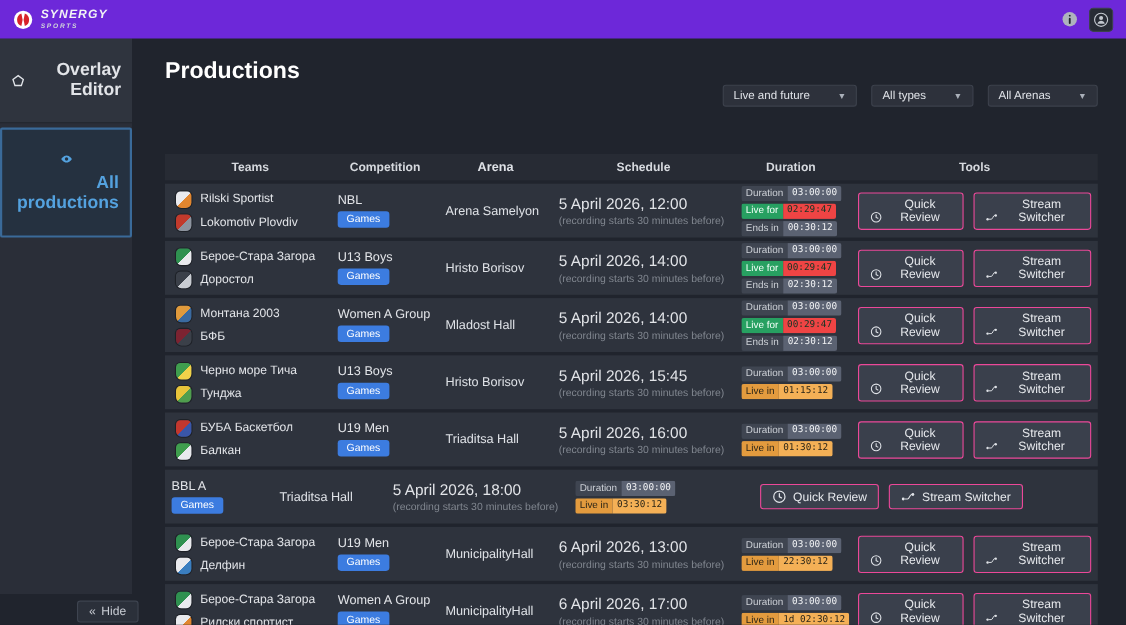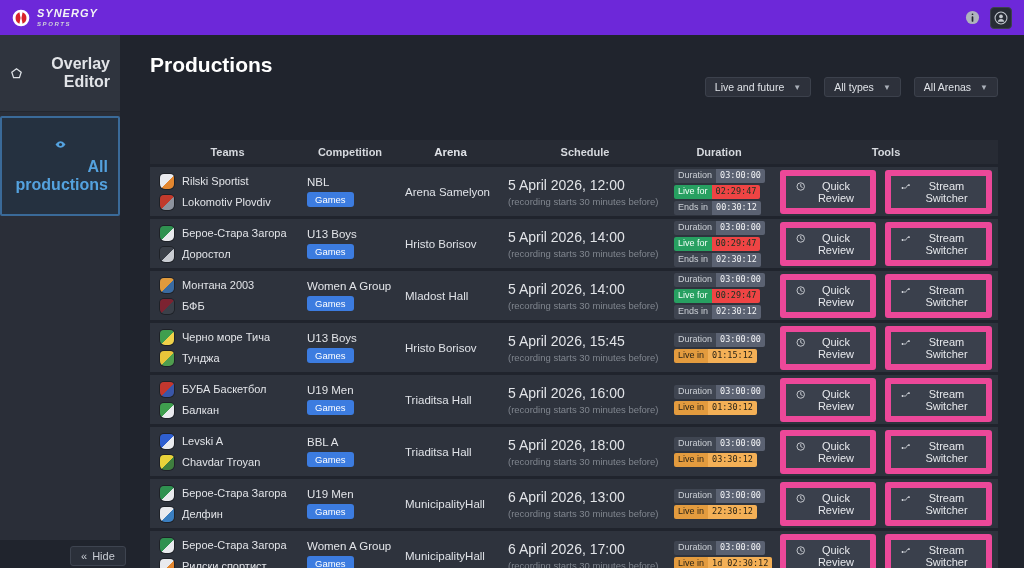--- a/index.html
+++ b/index.html
@@ -29,21 +29,21 @@
   .hide-btn { position:absolute; left:70px; top:546px; background:#2b303a; border:1px solid #3e4450; border-radius:3px;
               color:#c9cdd4; font-size:11px; padding:3px 10px; display:flex; align-items:center; gap:5px; cursor:pointer;
               font-family:"Liberation Sans", sans-serif; }
   .hide-btn .chev { font-size:11px; color:#c9cdd4; }
 
   
   .main { position:absolute; left:120px; top:35px; width:904px; height:533px; }
   .page-title { position:absolute; left:30px; top:18px; font-size:21px; font-weight:bold; color:#ffffff; }
   .filters { position:absolute; right:26px; top:42px; display:flex; gap:13px; }
   .filter-btn { background:#2d313b; border:1px solid #3c414c; border-radius:3px; color:#dfe2e7; font-size:10.5px;
-                padding:3px 9px; display:flex; align-items:center; gap:9px; cursor:pointer;
+                padding:3px 9px; display:flex; align-items:center; gap:25px; cursor:pointer;
                 font-family:"Liberation Sans", sans-serif; }
   .filter-btn .caret { font-size:8px; color:#aab0b9; }
 
   
   .table { position:absolute; left:30px; right:26px; top:73px; }
   .trow, .thead { display:flex; align-items:stretch; }
   .thead { background:#272b34; height:24px; align-items:center; font-size:11px; font-weight:bold; color:#d6d9de;
            margin-bottom:3px;margin-top:32px; }
   .col { padding:0 6px; display:flex; flex-direction:column; justify-content:center; }
   .c-teams { width:151px; padding-left:10px; }
@@ -71,22 +71,22 @@
   .badge .b-label { padding:2.5px 4px; }
   .badge .b-value { padding:2.5px 4px; font-family:"DejaVu Sans Mono", monospace; font-size:8.5px; }
   .badge.gray .b-label { background:#3f4551; color:#ccd0d6; }
   .badge.gray .b-value { background:#5b6272; color:#f2f3f5; }
   .badge.green .b-label { background:#27a061; color:#f2fff8; }
   .badge.green .b-value { background:#ef4444; color:#123524; }
   .badge.orange .b-label { background:#e39b3e; color:#2a2417; }
   .badge.orange .b-value { background:#f4b056; color:#2a2417; }
 
   .c-tools { flex-direction:row !important; align-items:center; gap:9px; padding-left:10px; }
-  .tool-btn { background:#3a404c; border:6px solid #ec4899; border-radius:3px; color:#e6e8ec; font-size:11px;
-              padding:4px 10px; display:flex; align-items:flex-start; gap:6px; cursor:pointer;
+  .tool-btn { background:#3a404c; border:1px solid #ec4899; border-radius:3px; color:#e6e8ec; font-size:11px;
+              padding:4px 10px; display:flex; align-items:flex-end; gap:6px; cursor:pointer;
               font-family:"Liberation Sans", sans-serif; }
   .tool-btn svg { display:block; }
 </style>
 </head>
 <body>
 
 <div class="app">
 
   <header class="topbar">
     <div class="brand">
@@ -434,30 +434,20 @@
           <circle cx="2.6" cy="10.6" r="1.6" fill="#dfe2e7"></circle>
           <path d="M4.2 10.6 h3.2 c2.2 0 2.4-5 4.6-5 h0.6" fill="none" stroke="#dfe2e7" stroke-width="1.3"></path>
           <circle cx="13.4" cy="5.6" r="1.6" fill="#dfe2e7"></circle>
         </svg>
         <span class="ss-label">Stream Switcher</span>
       </button>
     </div>
   </div>
 
   <div class="trow">
-    <div class="col c-teams">
-      <div class="team">
-        <span class="team-logo" style="background: linear-gradient(135deg, rgb(47, 95, 208) 52%, rgb(233, 234, 238) 52%);"></span>
-        <span class="team-name">Levski A</span>
-      </div>
-      <div class="team">
-        <span class="team-logo" style="background: linear-gradient(135deg, rgb(232, 210, 58) 52%, rgb(63, 126, 62) 52%);"></span>
-        <span class="team-name">Chavdar Troyan</span>
-      </div>
-    </div>
     <div class="col c-comp">
       <div class="comp-name">BBL A</div>
       <span class="games-badge">Games</span>
     </div>
     <div class="col c-arena">Triaditsa Hall</div>
     <div class="col c-sched">
       <div class="sched-main">5 April 2026, 18:00</div>
       <div class="sched-sub">(recording starts 30 minutes before)</div>
     </div>
     <div class="col c-dur">

